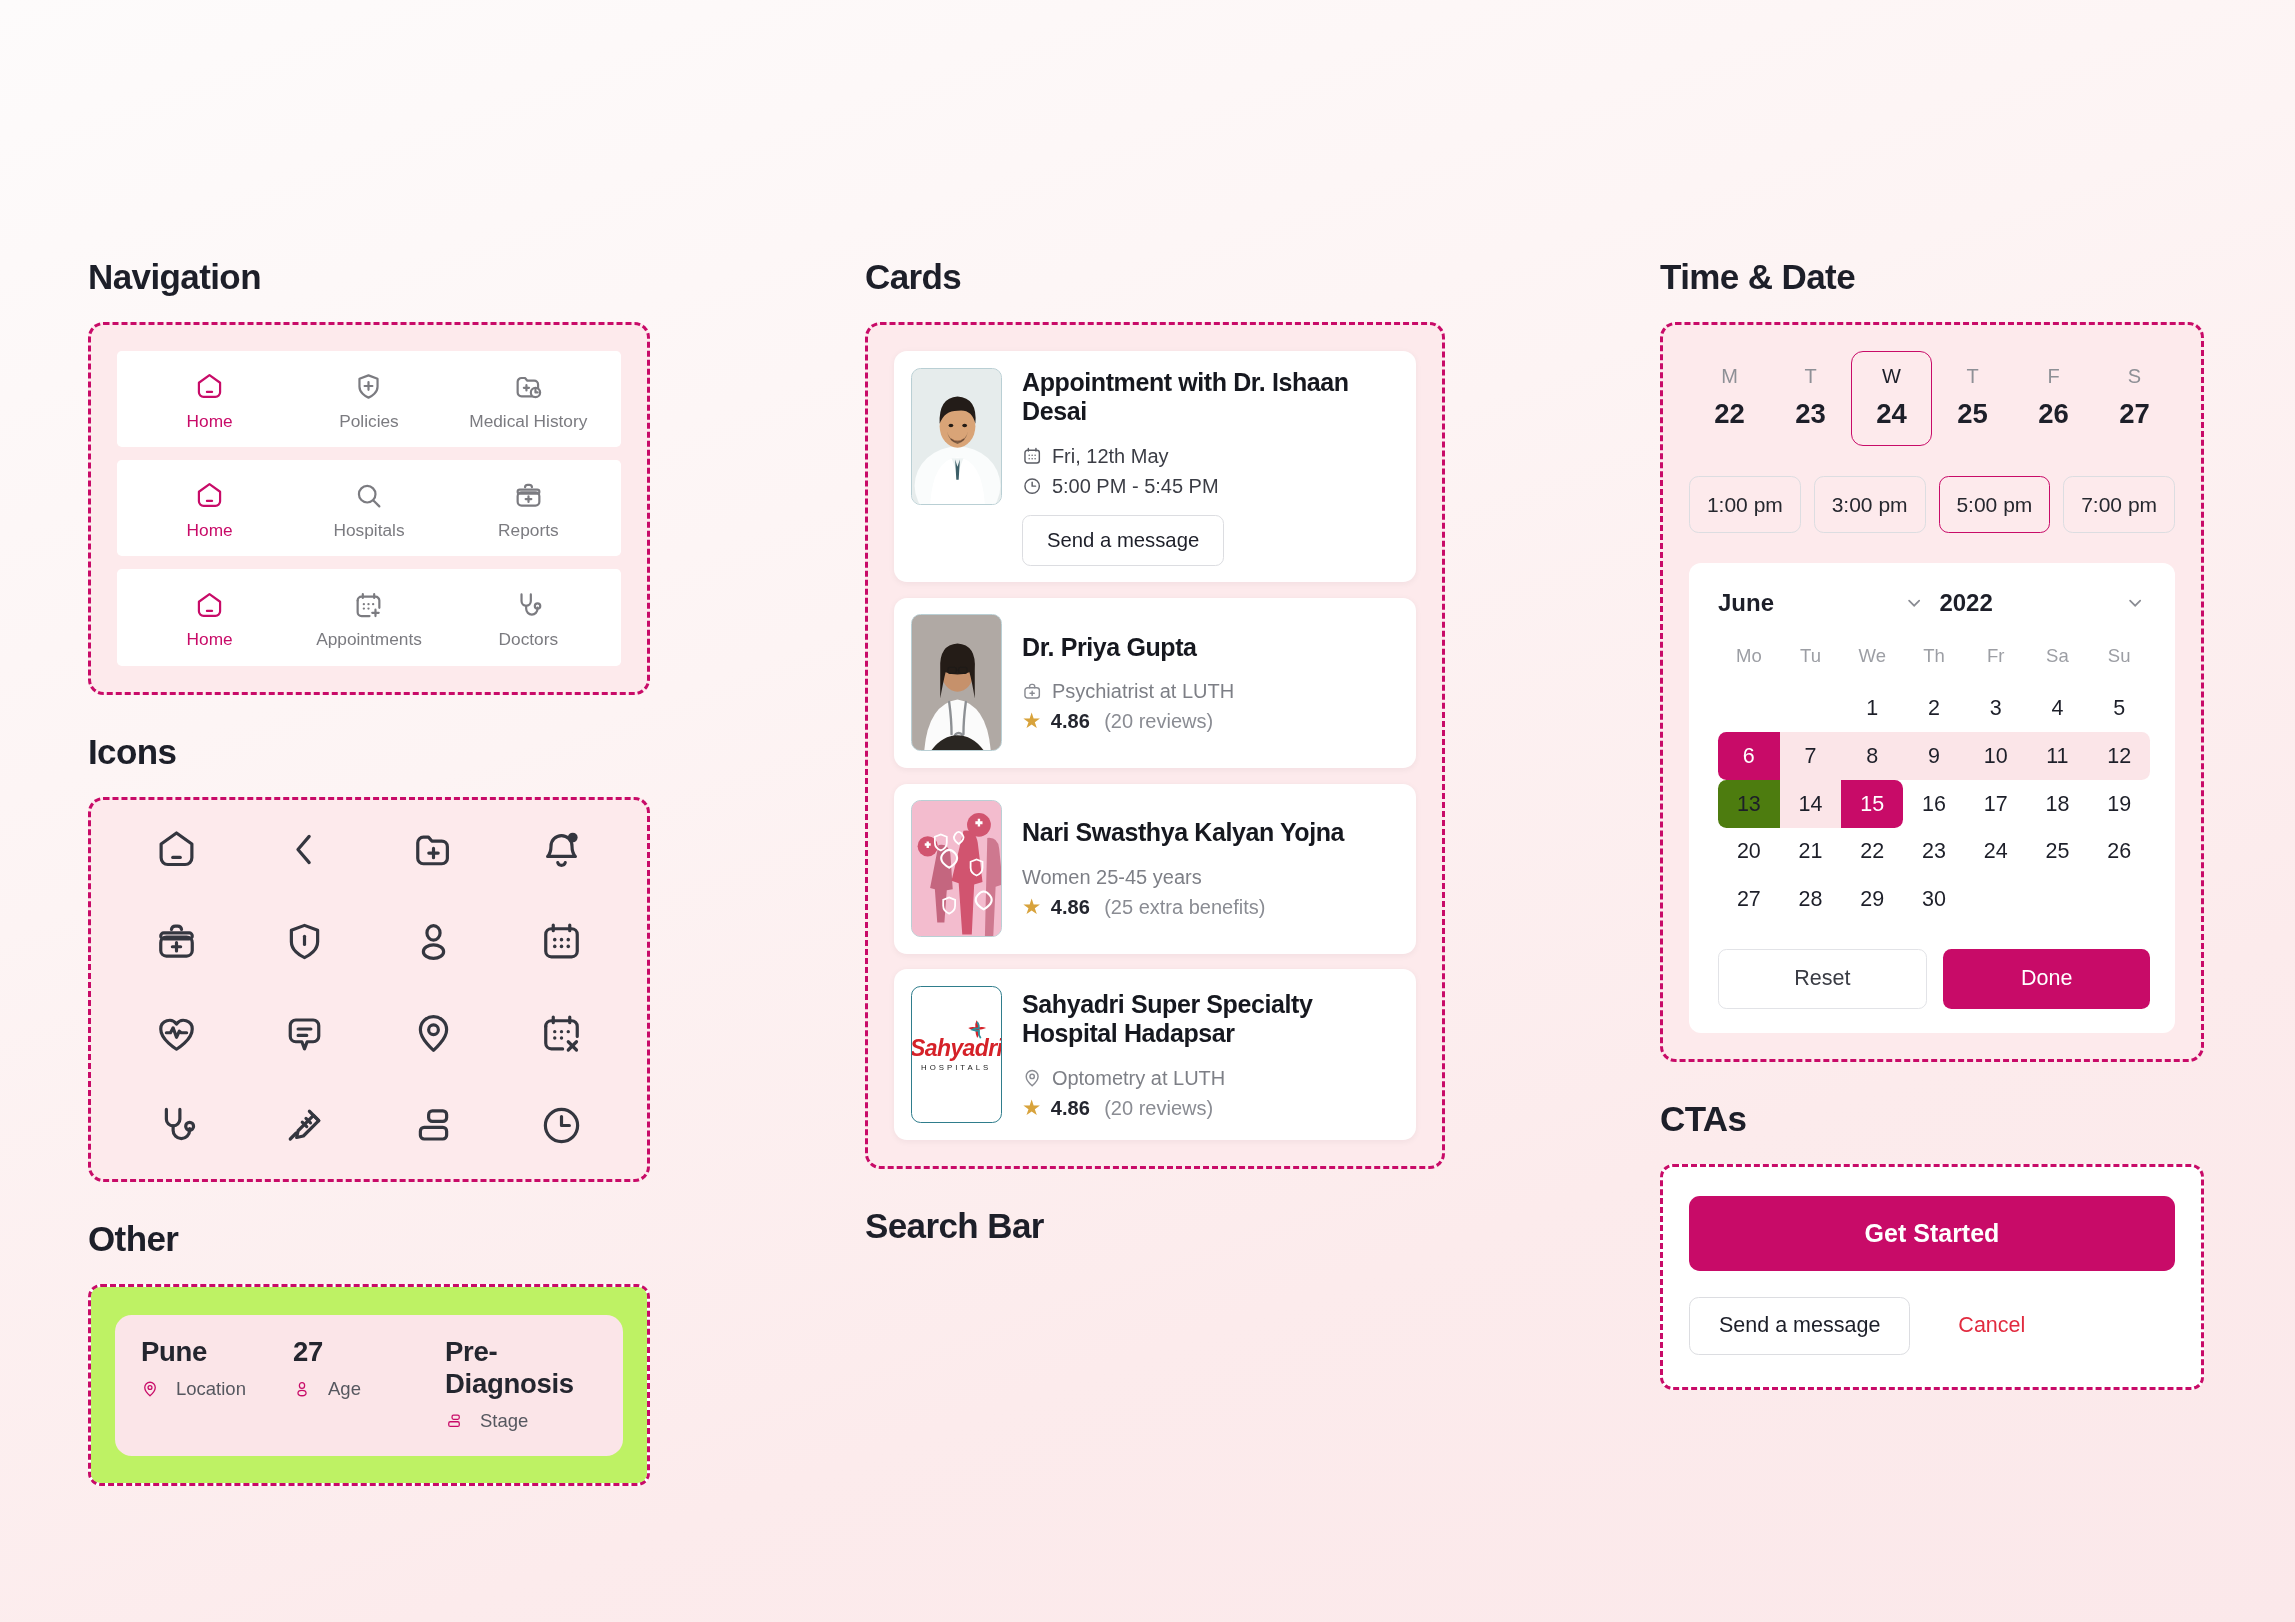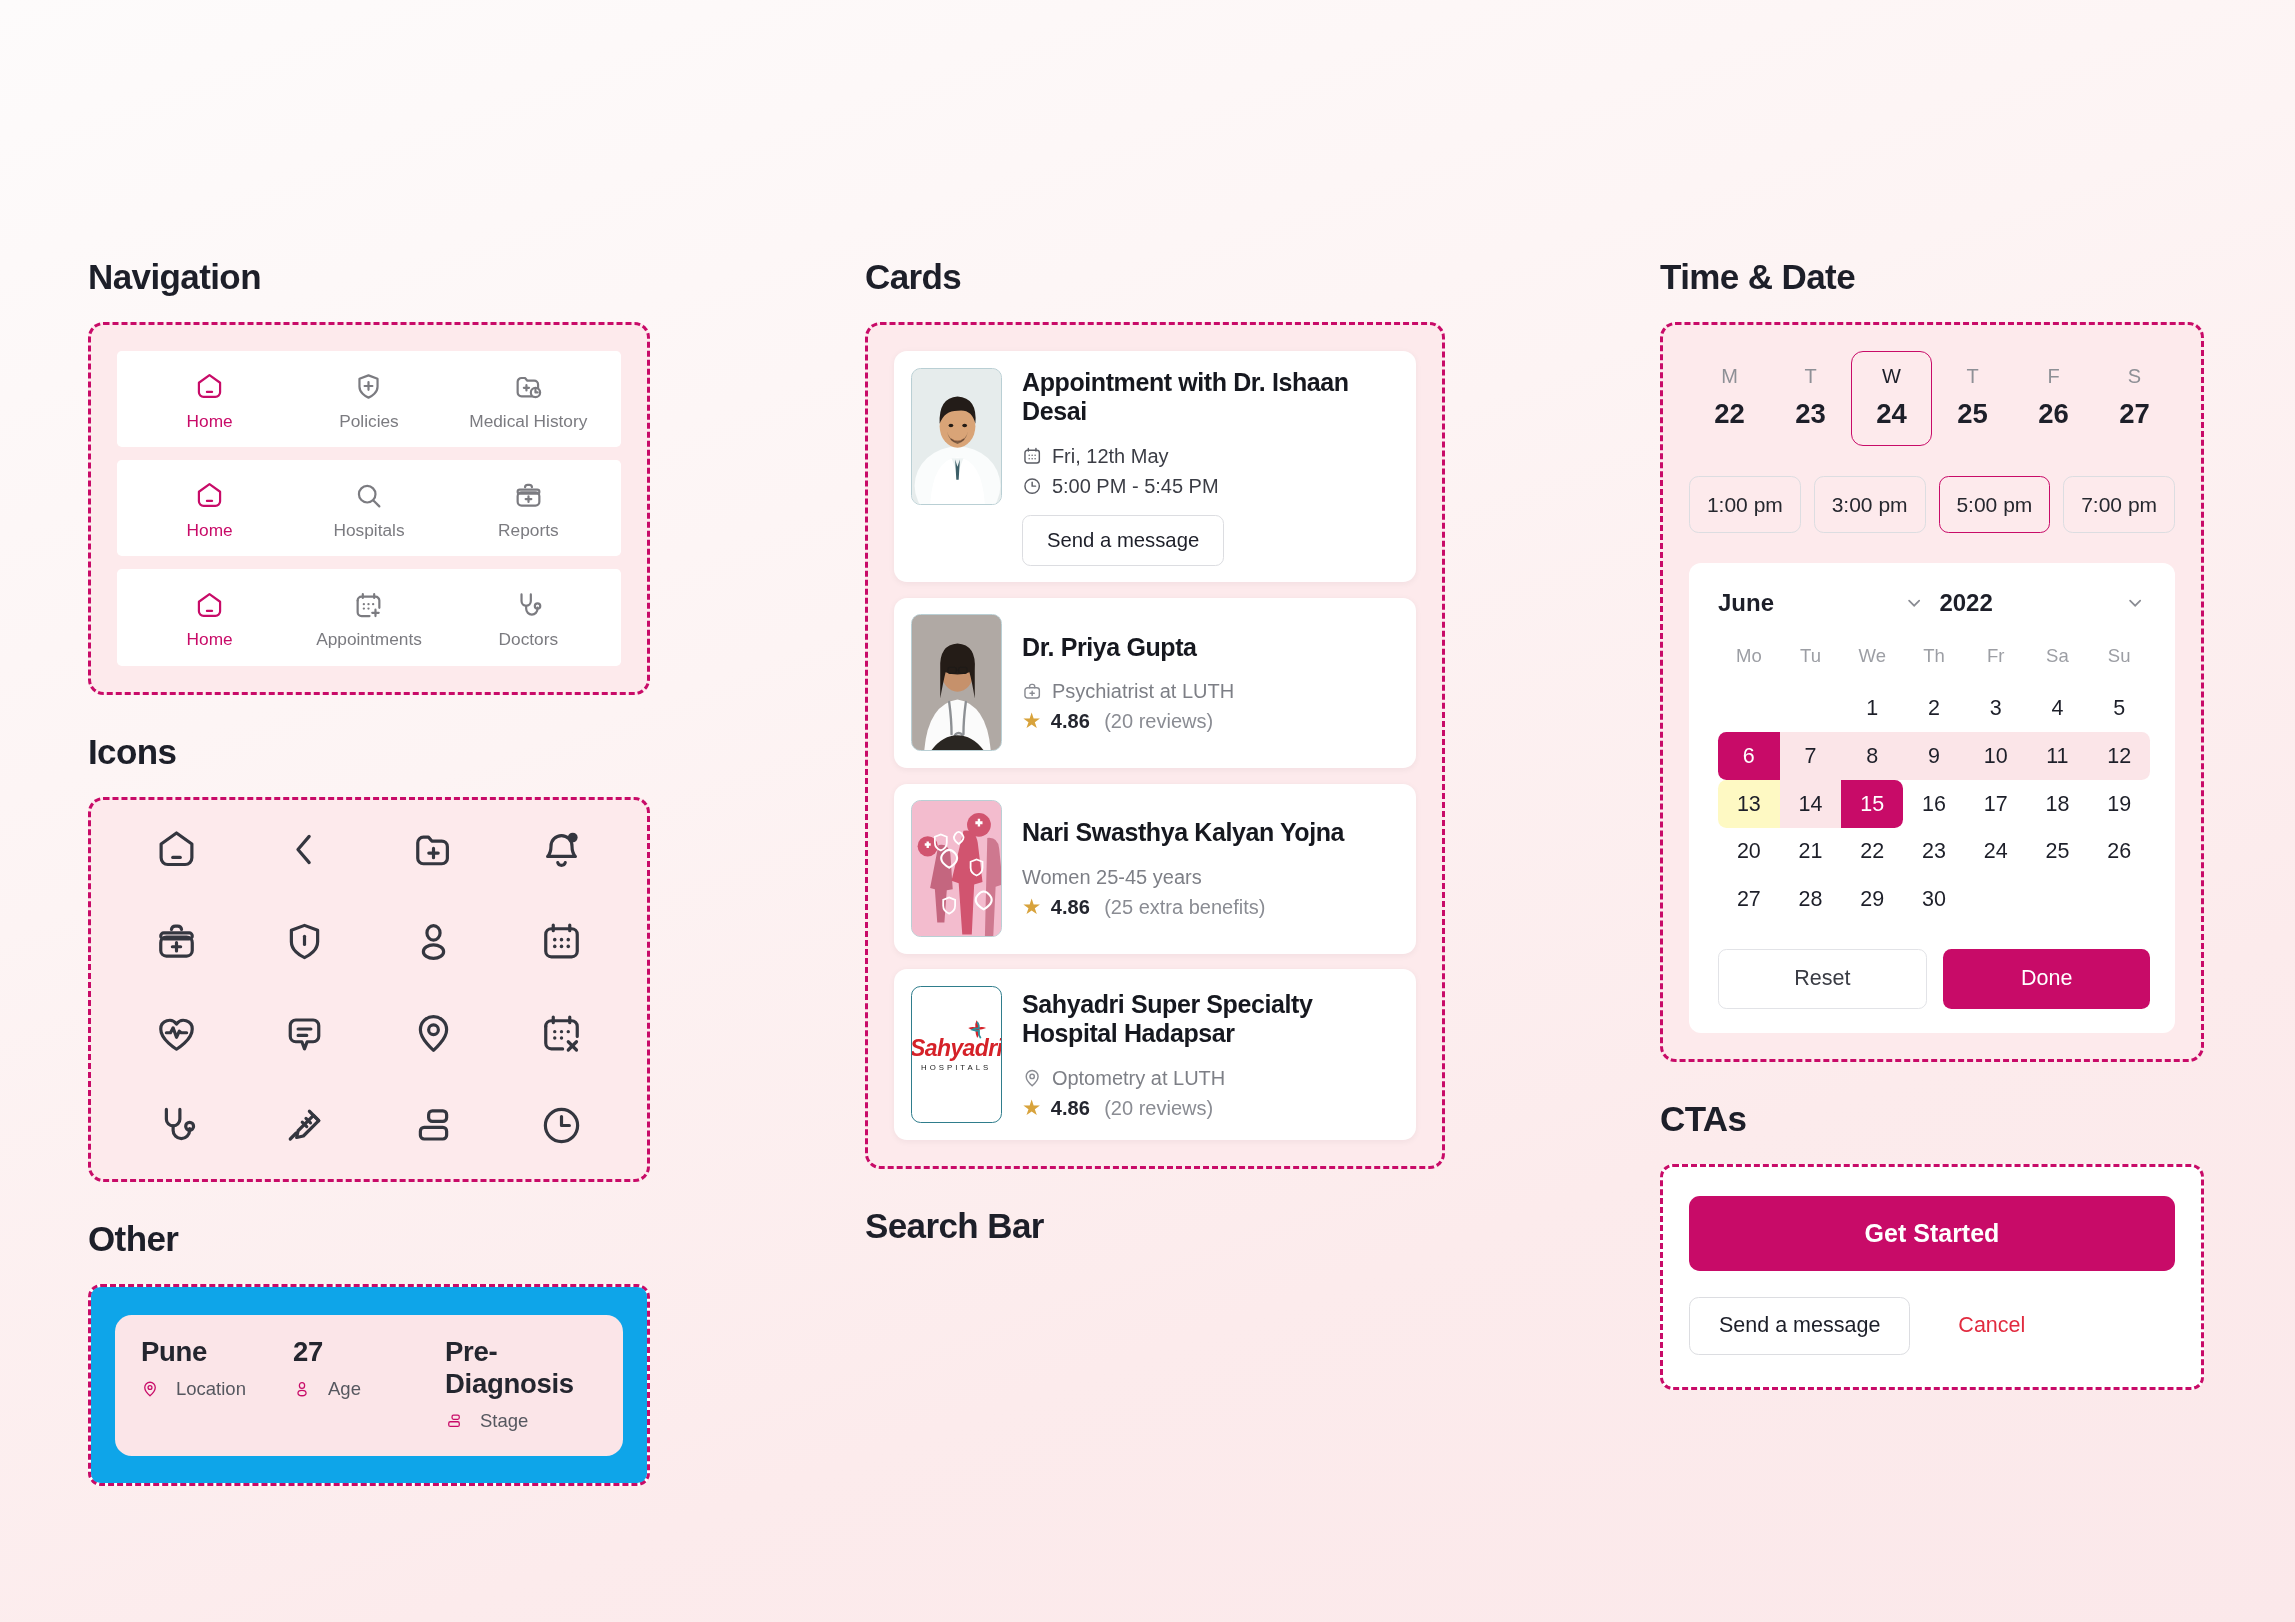--- a/index.html
+++ b/index.html
@@ -53,21 +53,21 @@
   
   .icon-grid {
     display: grid; grid-template-columns: repeat(4, 1fr);
     row-gap: 47px; padding: 27.5px 21.5px 31px 21.5px;
   }
   .icon-cell { display: flex; align-items: center; justify-content: center; }
   .icon-cell svg { width: 45px; height: 45px; display: block; }
 
   
   .other-card {
-    background: #0ea5e9; border-radius: 9.6px; padding: 27.5px 24px;
+    background: #bef264; border-radius: 9.6px; padding: 27.5px 24px;
   }
   .stats-pill {
     background: #fbe5e8; border-radius: 16.7px;
     display: flex; padding: 21.5px 26px 24px 26px;
   }
   .stat { flex: 1; }
   .stat-value {
     font-size: 27.5px; font-weight: 600; color: #24262f;
     letter-spacing: -0.3px; margin-bottom: 9.6px;
   }
@@ -169,21 +169,21 @@
   .cal-grid { display: grid; grid-template-columns: repeat(7,1fr); }
   .cal-dow {
     text-align: center; font-size: 18.5px; color: #9c9ea4;
     padding-bottom: 18px;
   }
   .cal-cell {
     text-align: center; font-size: 21.5px; color: #1d1f29;
     padding: 11.4px 0; position: relative;
   }
   .cal-cell.rng { background: #fbe5e8; }
-  .cal-cell.rng-start { background: #fef9c3; border-radius: 8.4px 0 0 8.4px; }
+  .cal-cell.rng-start { background: #4d7c0f; border-radius: 8.4px 0 0 8.4px; }
   .cal-cell.rng-end { background: #fbe5e8; border-radius: 0 8.4px 8.4px 0; }
   .cal-cell.sel {
     background: #c80b68; color: #fff; border-radius: 8.4px 0 0 8.4px;
   }
   .cal-cell.sel2 {
     background: #c80b68; color: #fff; border-radius: 0 8.4px 8.4px 0;
   }
   .cal-foot { display: flex; gap: 16.7px; margin-top: 25px; }
   .btn-reset {
     flex: 1; padding: 16.7px 0; border: 1.2px solid #e2e3e7; border-radius: 8.4px;

